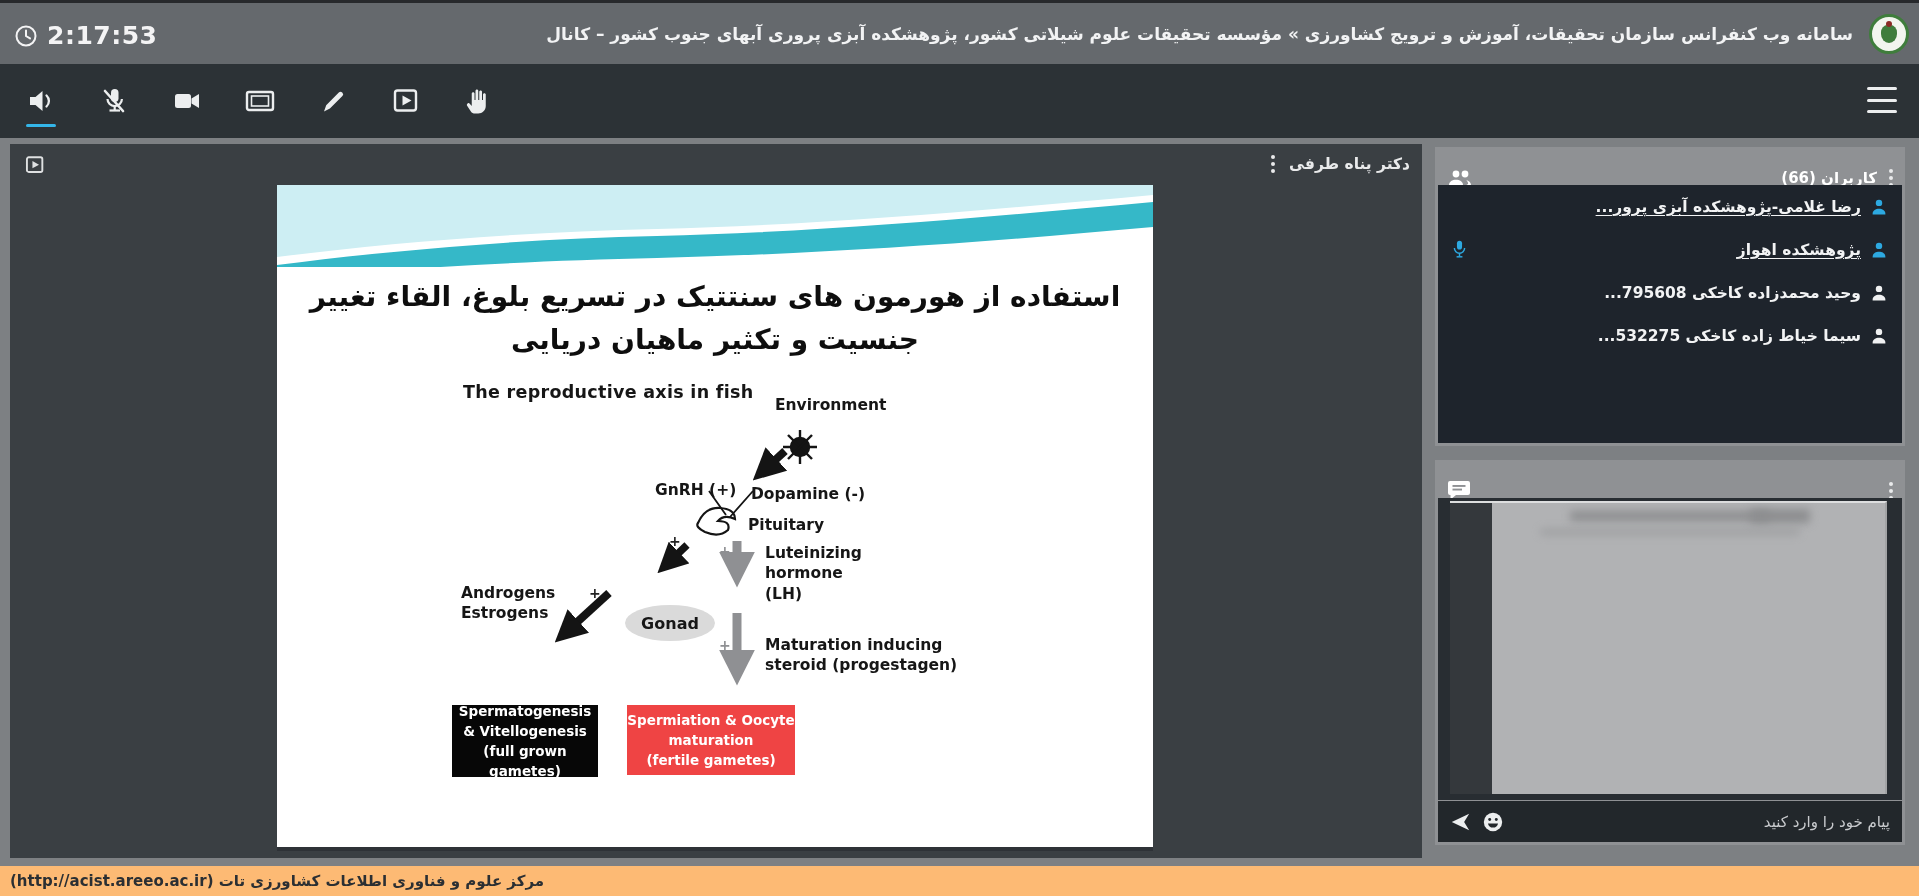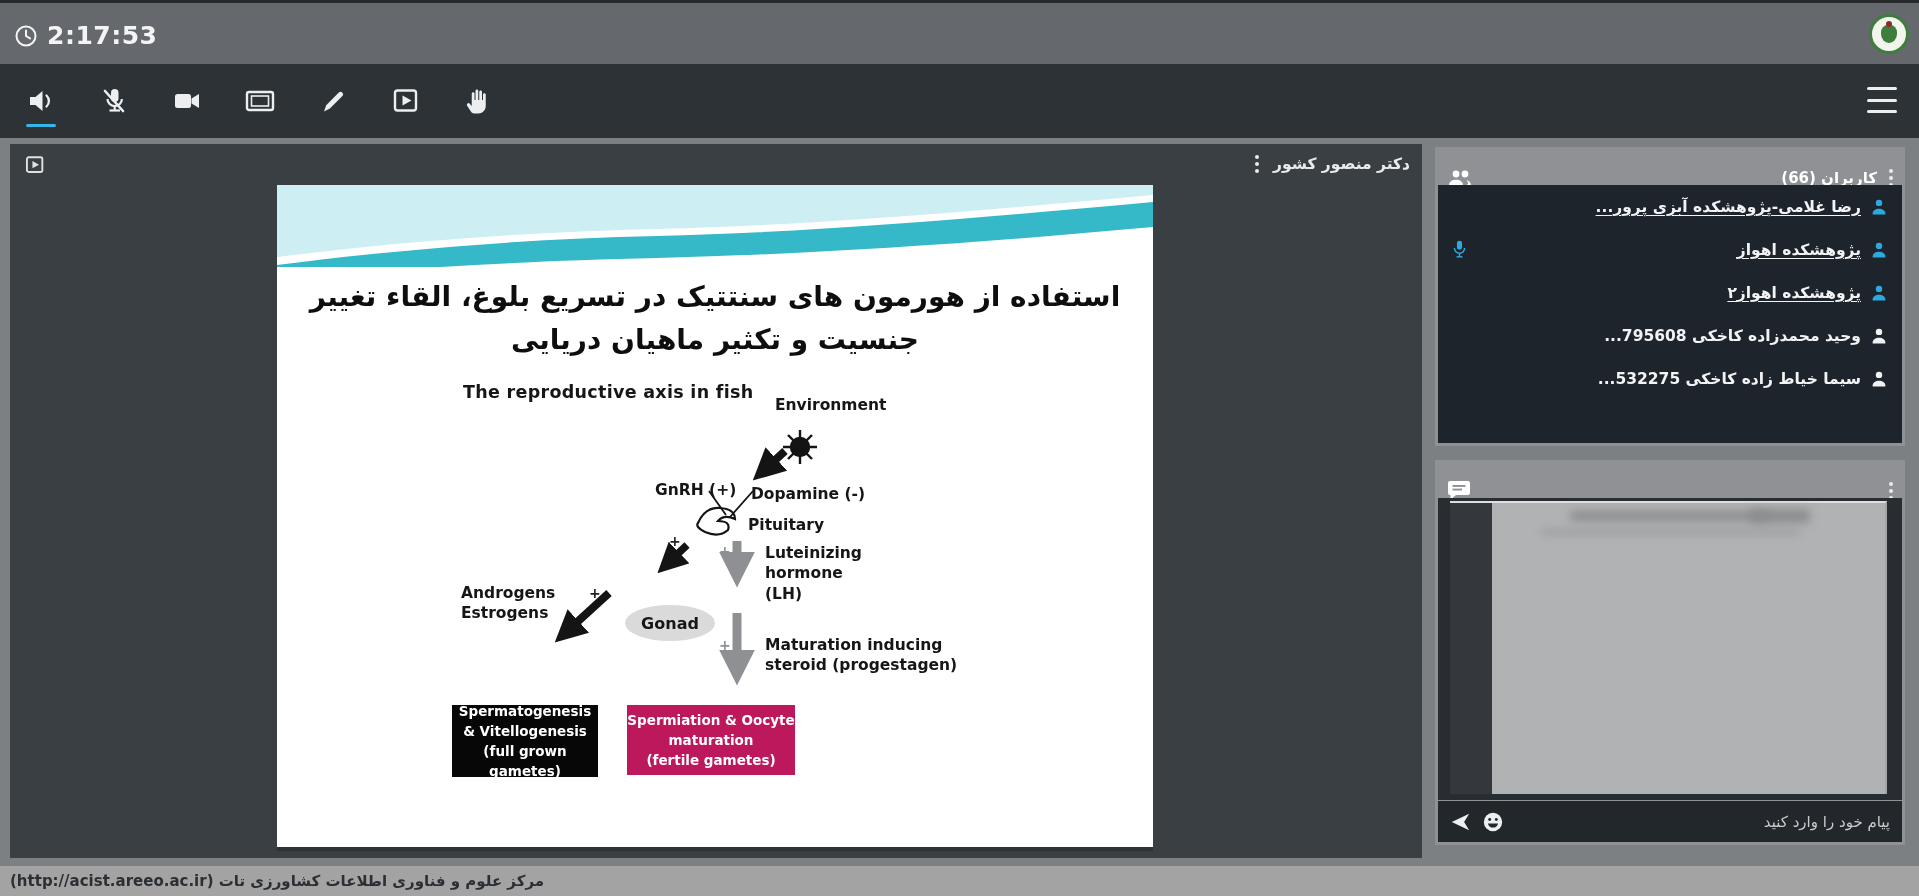--- a/index.html
+++ b/index.html
@@ -41,21 +41,21 @@
                font-size:28px;font-weight:700;color:#0e0e0e;line-height:1.55;font-family:"DejaVu Sans",sans-serif;}
   .dlab{position:absolute;font-size:15.5px;font-weight:600;color:#161616;line-height:1.32;white-space:pre-line;}
   .dhead{font-size:17.5px;font-weight:700;letter-spacing:.3px;}
   .dplus{position:absolute;font-size:14px;font-weight:700;color:#222;}
   .dplus.gray{color:#8f9093;}
   .gonad{position:absolute;left:348px;top:420px;width:90px;height:36px;border-radius:50%;
          background:#dadada;display:flex;align-items:center;justify-content:center;font-weight:700;font-size:16px;color:#161616;}
   .dbox{position:absolute;color:#fff;font-weight:700;font-size:13.5px;line-height:1.5;text-align:center;
         display:flex;align-items:center;justify-content:center;white-space:pre-line;}
   .dbox.left{left:175px;top:520px;width:146px;height:72px;background:#070707;}
-  .dbox.right{left:350px;top:520px;width:168px;height:70px;background:#be185d;}
+  .dbox.right{left:350px;top:520px;width:168px;height:70px;background:#ef4444;}
   .caption{position:absolute;left:90px;top:607px;width:730px;font-family:"Liberation Serif","DejaVu Serif",serif;
            font-size:12.5px;color:#111;}
   .caption b{font-weight:700;}
 
   
   .panel{position:absolute;left:1435px;width:470px;background:#8f9194;box-sizing:border-box;}
   .panel-head{height:38px;display:flex;align-items:center;padding:12px 10px 0 12px;}
   .panel-head .lbl{margin-left:auto;color:#fff;font-weight:700;font-size:15px;direction:rtl;margin-right:10px;}
   .users-panel{top:147px;height:299px;}
   .userlist{position:absolute;left:3px;right:3px;top:38px;bottom:3px;background:#1e242c;overflow:hidden;}
@@ -70,37 +70,38 @@
            border-top:2px solid #dddedf;border-right:2px solid #a2a3a5;box-sizing:border-box;}
   .chatimg .darkcol{position:absolute;left:0;top:0;width:42px;height:100%;background:#34383c;}
   .chatimg .smudge{position:absolute;background:#8d8e90;filter:blur(4px);border-radius:3px;}
   .inputbar{position:absolute;left:3px;right:3px;bottom:3px;height:41px;background:#22272b;
             display:flex;align-items:center;padding:0 10px;box-sizing:border-box;gap:10px;}
   .inputbar input{flex:1;background:transparent;border:none;outline:none;direction:rtl;
                   color:#e3e4e6;font-size:15px;font-family:inherit;}
   .inputbar input::placeholder{color:#c9cbce;opacity:1;}
 
   
-  .statusbar{position:absolute;left:0;top:866px;width:1919px;height:30px;background:#a3a3a3;}
+  .statusbar{position:absolute;left:0;top:866px;width:1919px;height:30px;background:#fdba74;}
   .statusbar .txt{position:absolute;left:10px;top:0;height:30px;display:flex;align-items:center;
                   direction:rtl;color:#2b2f33;font-size:15px;font-weight:600;}
 </style>
 </head>
 <body>
 
 <header class="topbar">
   <div class="clockwrap">
     <span>
       <svg width="24" height="24" viewBox="0 0 24 24">
           <circle cx="12" cy="12" r="9.5" fill="none" stroke="#f4f4f5" stroke-width="2"></circle>
           <path d="M12 6.5V12l4 2.4" fill="none" stroke="#f4f4f5" stroke-width="2" stroke-linecap="round"></path>
         </svg>
     </span>
     <span class="time">2:17:53</span>
   </div>
+  <div class="roomtitle">سامانه وب کنفرانس سازمان تحقیقات، آموزش و ترویج کشاورزی » مؤسسه تحقیقات علوم شیلاتی کشور، پژوهشکده آبزی پروری آبهای جنوب کشور – کانال</div>
   <div class="logo">
       <i></i>
     </div>
 </header>
 
 <nav class="toolbar">
   <div class="tool active">
     <span>
       <svg width="30" height="30" viewBox="0 0 30 30">
           <path d="M4 11v8h5.5l7 6V5l-7 6H4z" fill="#eceeef"></path>
@@ -170,21 +171,21 @@
         <rect x="4" y="4.5" width="21" height="20" rx="2.5" fill="none" stroke="#dfe1e2" stroke-width="2.6"></rect>
         <path d="M11.5 9.5l9 5-9 5z" fill="#dfe1e2"></path>
       </svg>
   </span>
   <div class="presenter">
     <span class="vdots">
         <b></b>
         <b></b>
         <b></b>
       </span>
-    <span class="name">دکتر منصور کشور</span>
+    <span class="name">دکتر پناه طرفی</span>
   </div>
 
   <div class="slide">
     <svg width="876" height="82" viewBox="0 0 876 82" preserveAspectRatio="none" style="position:absolute;left:0;top:0;">
       <rect width="876" height="4" fill="#2e3237"></rect>
       <path d="M0,0 H876 V10 C700,26 540,40 380,44 C240,47 110,58 0,72 Z" fill="#cdeef3"></path>
       <path d="M0,80 C110,66 240,54 380,51 C540,47 700,33 876,17 V42 C700,58 540,69 380,73 C240,76 120,84 0,94 Z" fill="#35b8c8"></path>
     </svg>
 
     <div class="slide-title" style="margin-top:90px;">استفاده از هورمون های سنتتیک در تسریع بلوغ، القاء تغییر جنسیت و تکثیر ماهیان دریایی</div>
@@ -289,29 +290,20 @@
             <rect x="6.5" y="1" width="7" height="12" rx="3.5" fill="#2da9e1"></rect>
             <path d="M3 11a7 7 0 0 0 14 0" fill="none" stroke="#2da9e1" stroke-width="2"></path>
             <line x1="10" y1="18" x2="10" y2="22" stroke="#2da9e1" stroke-width="2"></line>
             <line x1="6" y1="23" x2="14" y2="23" stroke="#2da9e1" stroke-width="2"></line>
           </svg>
       </span>
     </div>
     <div class="urow">
       <span>
           <svg width="18" height="18" viewBox="0 0 24 24">
-            <circle cx="12" cy="6.5" r="4.3" fill="#2da9e1"></circle>
-            <path d="M3.5 21c0-4.4 4.2-6.6 8.5-6.6s8.5 2.2 8.5 6.6v1h-17z" fill="#2da9e1"></path>
-          </svg>
-        </span>
-      <span class="uname ul">پژوهشکده اهواز۲</span>
-    </div>
-    <div class="urow">
-      <span>
-          <svg width="18" height="18" viewBox="0 0 24 24">
             <circle cx="12" cy="6.5" r="4.3" fill="#f0f1f2"></circle>
             <path d="M3.5 21c0-4.4 4.2-6.6 8.5-6.6s8.5 2.2 8.5 6.6v1h-17z" fill="#f0f1f2"></path>
           </svg>
         </span>
       <span class="uname">وحید محمدزاده کاخکی 795608...</span>
     </div>
     <div class="urow">
       <span>
           <svg width="18" height="18" viewBox="0 0 24 24">
             <circle cx="12" cy="6.5" r="4.3" fill="#f0f1f2"></circle>

